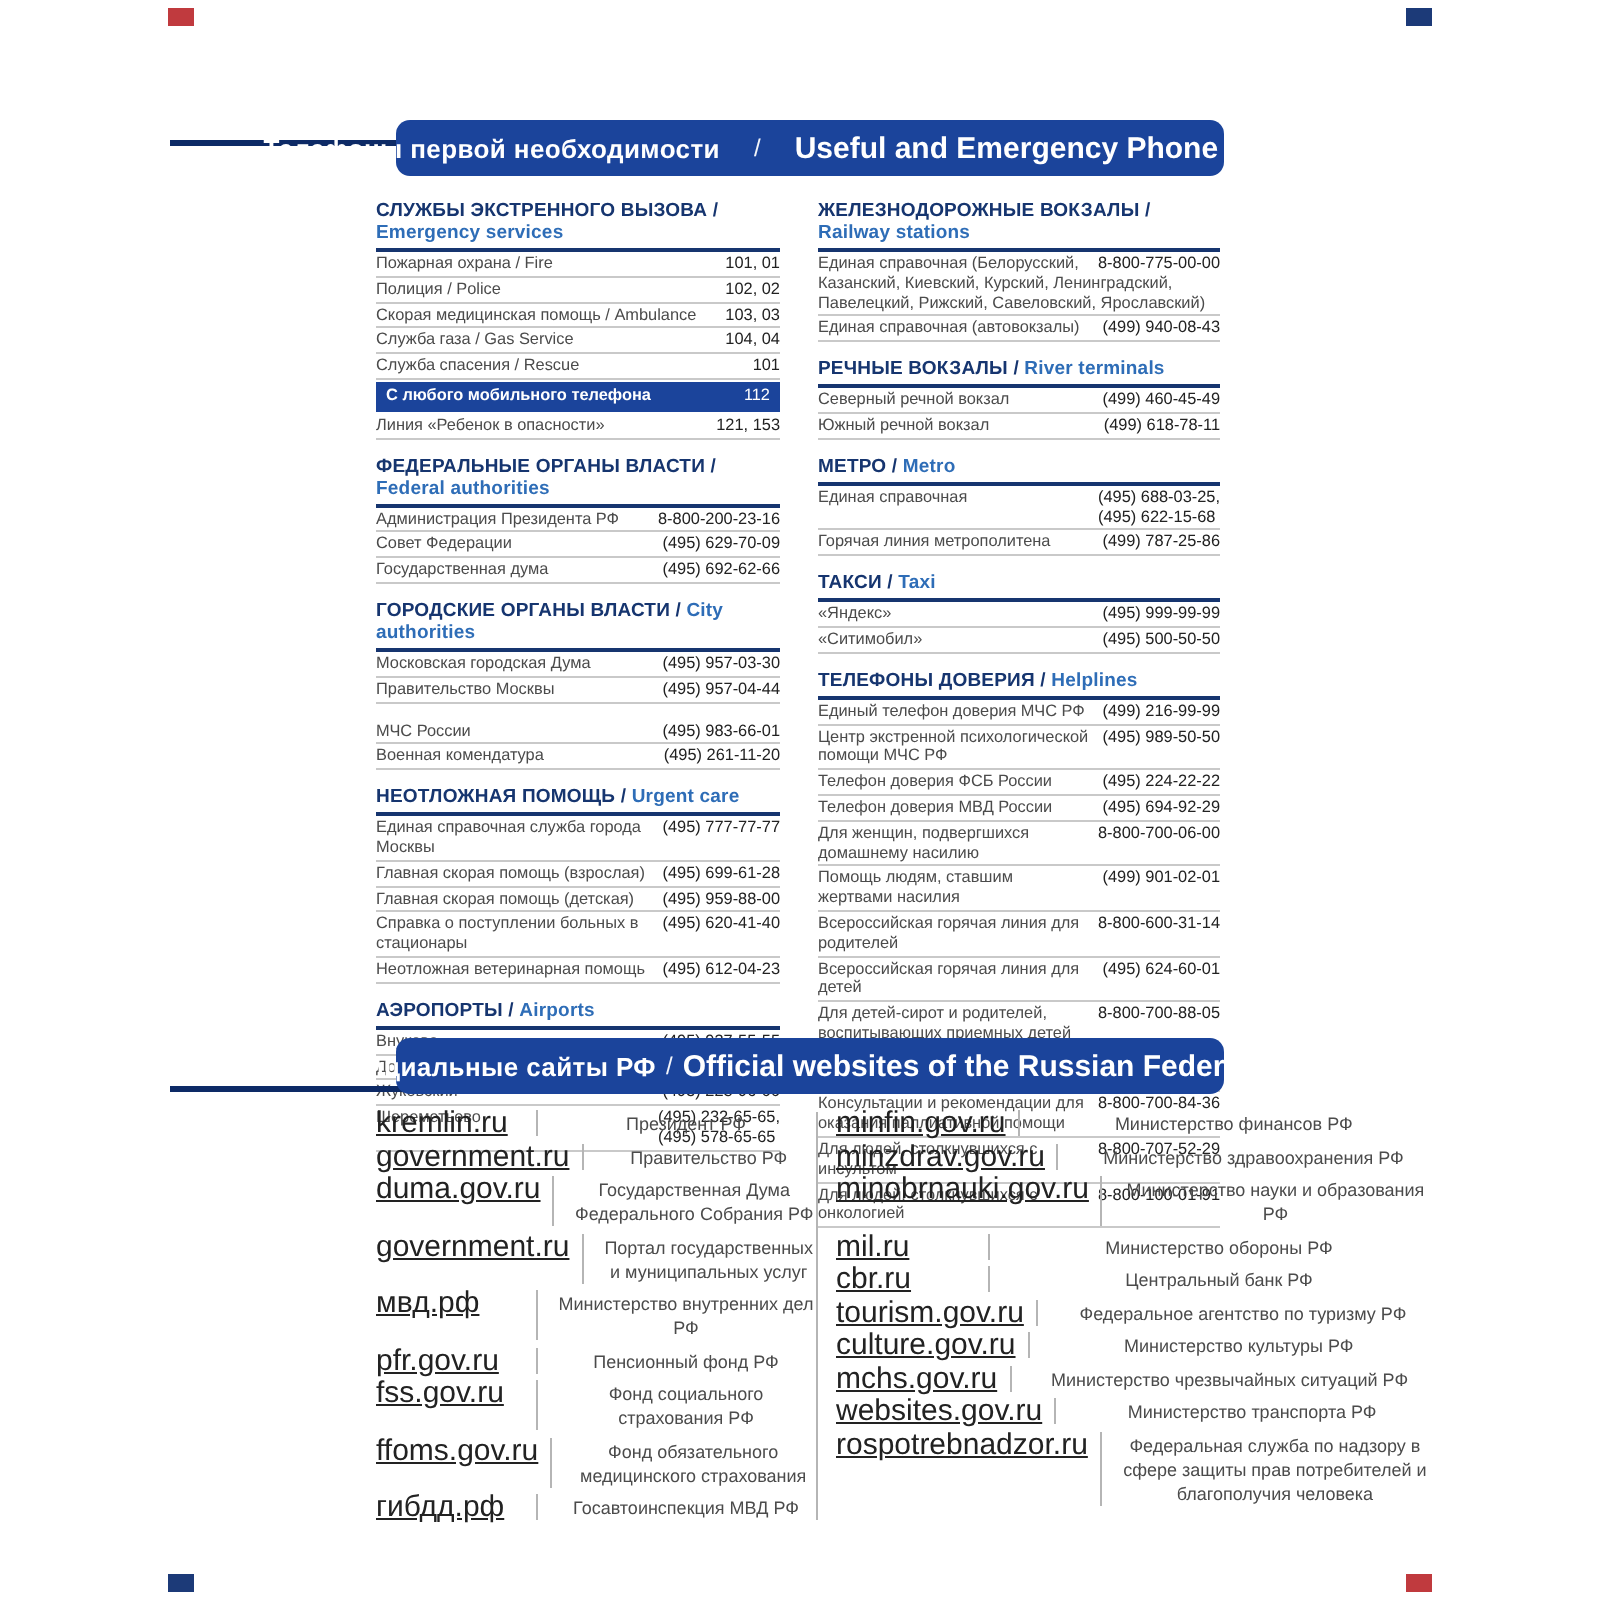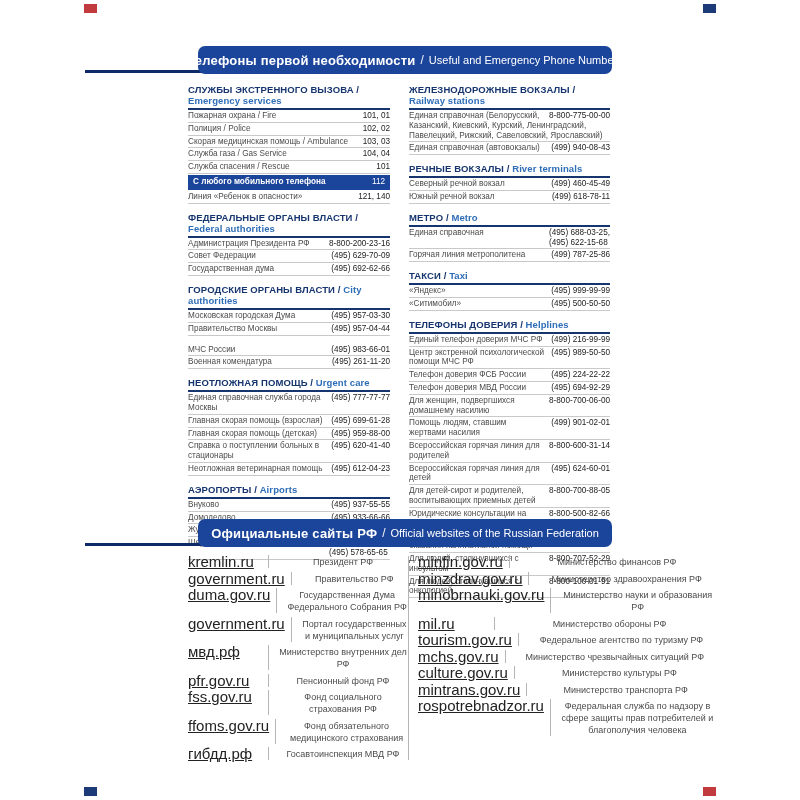--- a/index.html
+++ b/index.html
@@ -12,30 +12,30 @@
   .corner.tr{left:703px;top:4px;background:var(--corner-navy,#1c3a78);}
   .corner.bl{left:84px;top:787px;background:var(--corner-navy,#1c3a78);}
   .corner.br{left:703px;top:787px;background:var(--corner-red,#c03a3e);}
 
   
   .banner{position:absolute;left:198px;width:414px;height:28px;z-index:2;
           background:var(--banner-blue,#1b449b);border-radius:7px;
           display:flex;align-items:center;justify-content:center;color:#fff;white-space:nowrap;}
   .banner .ru{font-weight:bold;font-size:13px;letter-spacing:.2px;}
   .banner .sep{font-size:12px;margin:0 5px;opacity:.95;}
-  .banner .en{font-size:11px;font-weight:400;}
-  #banner1{top:46px;}
+  .banner .en{font-size:15px;font-weight:700;}
+  #banner1{top:60px;gap:12px;}
   #banner2{top:519px;}
   .banner-tail{position:absolute;left:85px;width:122px;height:3px;z-index:1;
                background:var(--banner-tail-navy,#0d2a66);}
   #tail1{top:70px;}
   #tail2{top:543px;}
 
   
-  .phones{position:absolute;left:188px;top:84px;width:436px;display:flex;gap:19px;}
+  .phones{position:absolute;left:188px;top:100px;width:436px;display:flex;gap:19px;}
   .phone-col{display:flex;flex-direction:column;}
   .phone-col.left{width:202px;}
   .phone-col.right{width:201px;}
   .phone-section{margin-bottom:8px;}
   .sec-title{margin:0;font-size:9.5px;line-height:11px;padding-bottom:2px;
              border-bottom:2px solid var(--section-title-navy,#16356f);letter-spacing:.1px;}
   .sec-ru{color:var(--section-title-navy,#16356f);font-weight:bold;}
   .sec-slash{color:var(--section-title-navy,#16356f);}
   .sec-en{color:var(--section-title-blue,#2e6db7);}
   .phone-row{border-bottom:1px solid var(--hairline-gray,#c9c9c9);
@@ -108,21 +108,21 @@
     <span class="row-number">101</span>
     <span class="row-label">Служба спасения / Rescue</span>
   </div>
 
   <div class="phone-row highlight">
     <span class="row-number">112</span>
     <span class="row-label">С любого мобильного телефона</span>
   </div>
 
   <div class="phone-row">
-    <span class="row-number">121, 140</span>
+    <span class="row-number">121, 153</span>
     <span class="row-label">Линия «Ребенок в опасности»</span>
   </div>
 </div>
   </section>
 
   <section class="phone-section">
     <h3 class="sec-title">
       <span class="sec-ru">ФЕДЕРАЛЬНЫЕ ОРГАНЫ ВЛАСТИ</span><span class="sec-slash"> / </span><span class="sec-en">Federal authorities</span>
     </h3>
     <div class="rows">
@@ -449,38 +449,42 @@
   <div class="site-row">
     <span class="site-name">minobrnauki.gov.ru</span>
     <span class="site-desc">Министерство науки и образования РФ</span>
   </div>
 
   <div class="site-row">
     <span class="site-name">mil.ru</span>
     <span class="site-desc">Министерство обороны РФ</span>
   </div>
 
+  <div class="site-row">
+    <span class="site-name">cbr.ru</span>
+    <span class="site-desc">Центральный банк РФ</span>
+  </div>
 
   <div class="site-row">
     <span class="site-name">tourism.gov.ru</span>
     <span class="site-desc">Федеральное агентство по туризму РФ</span>
   </div>
 
   <div class="site-row">
+    <span class="site-name">culture.gov.ru</span>
+    <span class="site-desc">Министерство культуры РФ</span>
+  </div>
+
+  <div class="site-row">
     <span class="site-name">mchs.gov.ru</span>
     <span class="site-desc">Министерство чрезвычайных ситуаций РФ</span>
   </div>
 
   <div class="site-row">
-    <span class="site-name">culture.gov.ru</span>
-    <span class="site-desc">Министерство культуры РФ</span>
-  </div>
-
-  <div class="site-row">
-    <span class="site-name">mintrans.gov.ru</span>
+    <span class="site-name">websites.gov.ru</span>
     <span class="site-desc">Министерство транспорта РФ</span>
   </div>
 
   <div class="site-row">
     <span class="site-name">rospotrebnadzor.ru</span>
     <span class="site-desc">Федеральная служба по надзору в сфере защиты прав потребителей и благополучия человека</span>
   </div>
 </div>
   </div>
 

